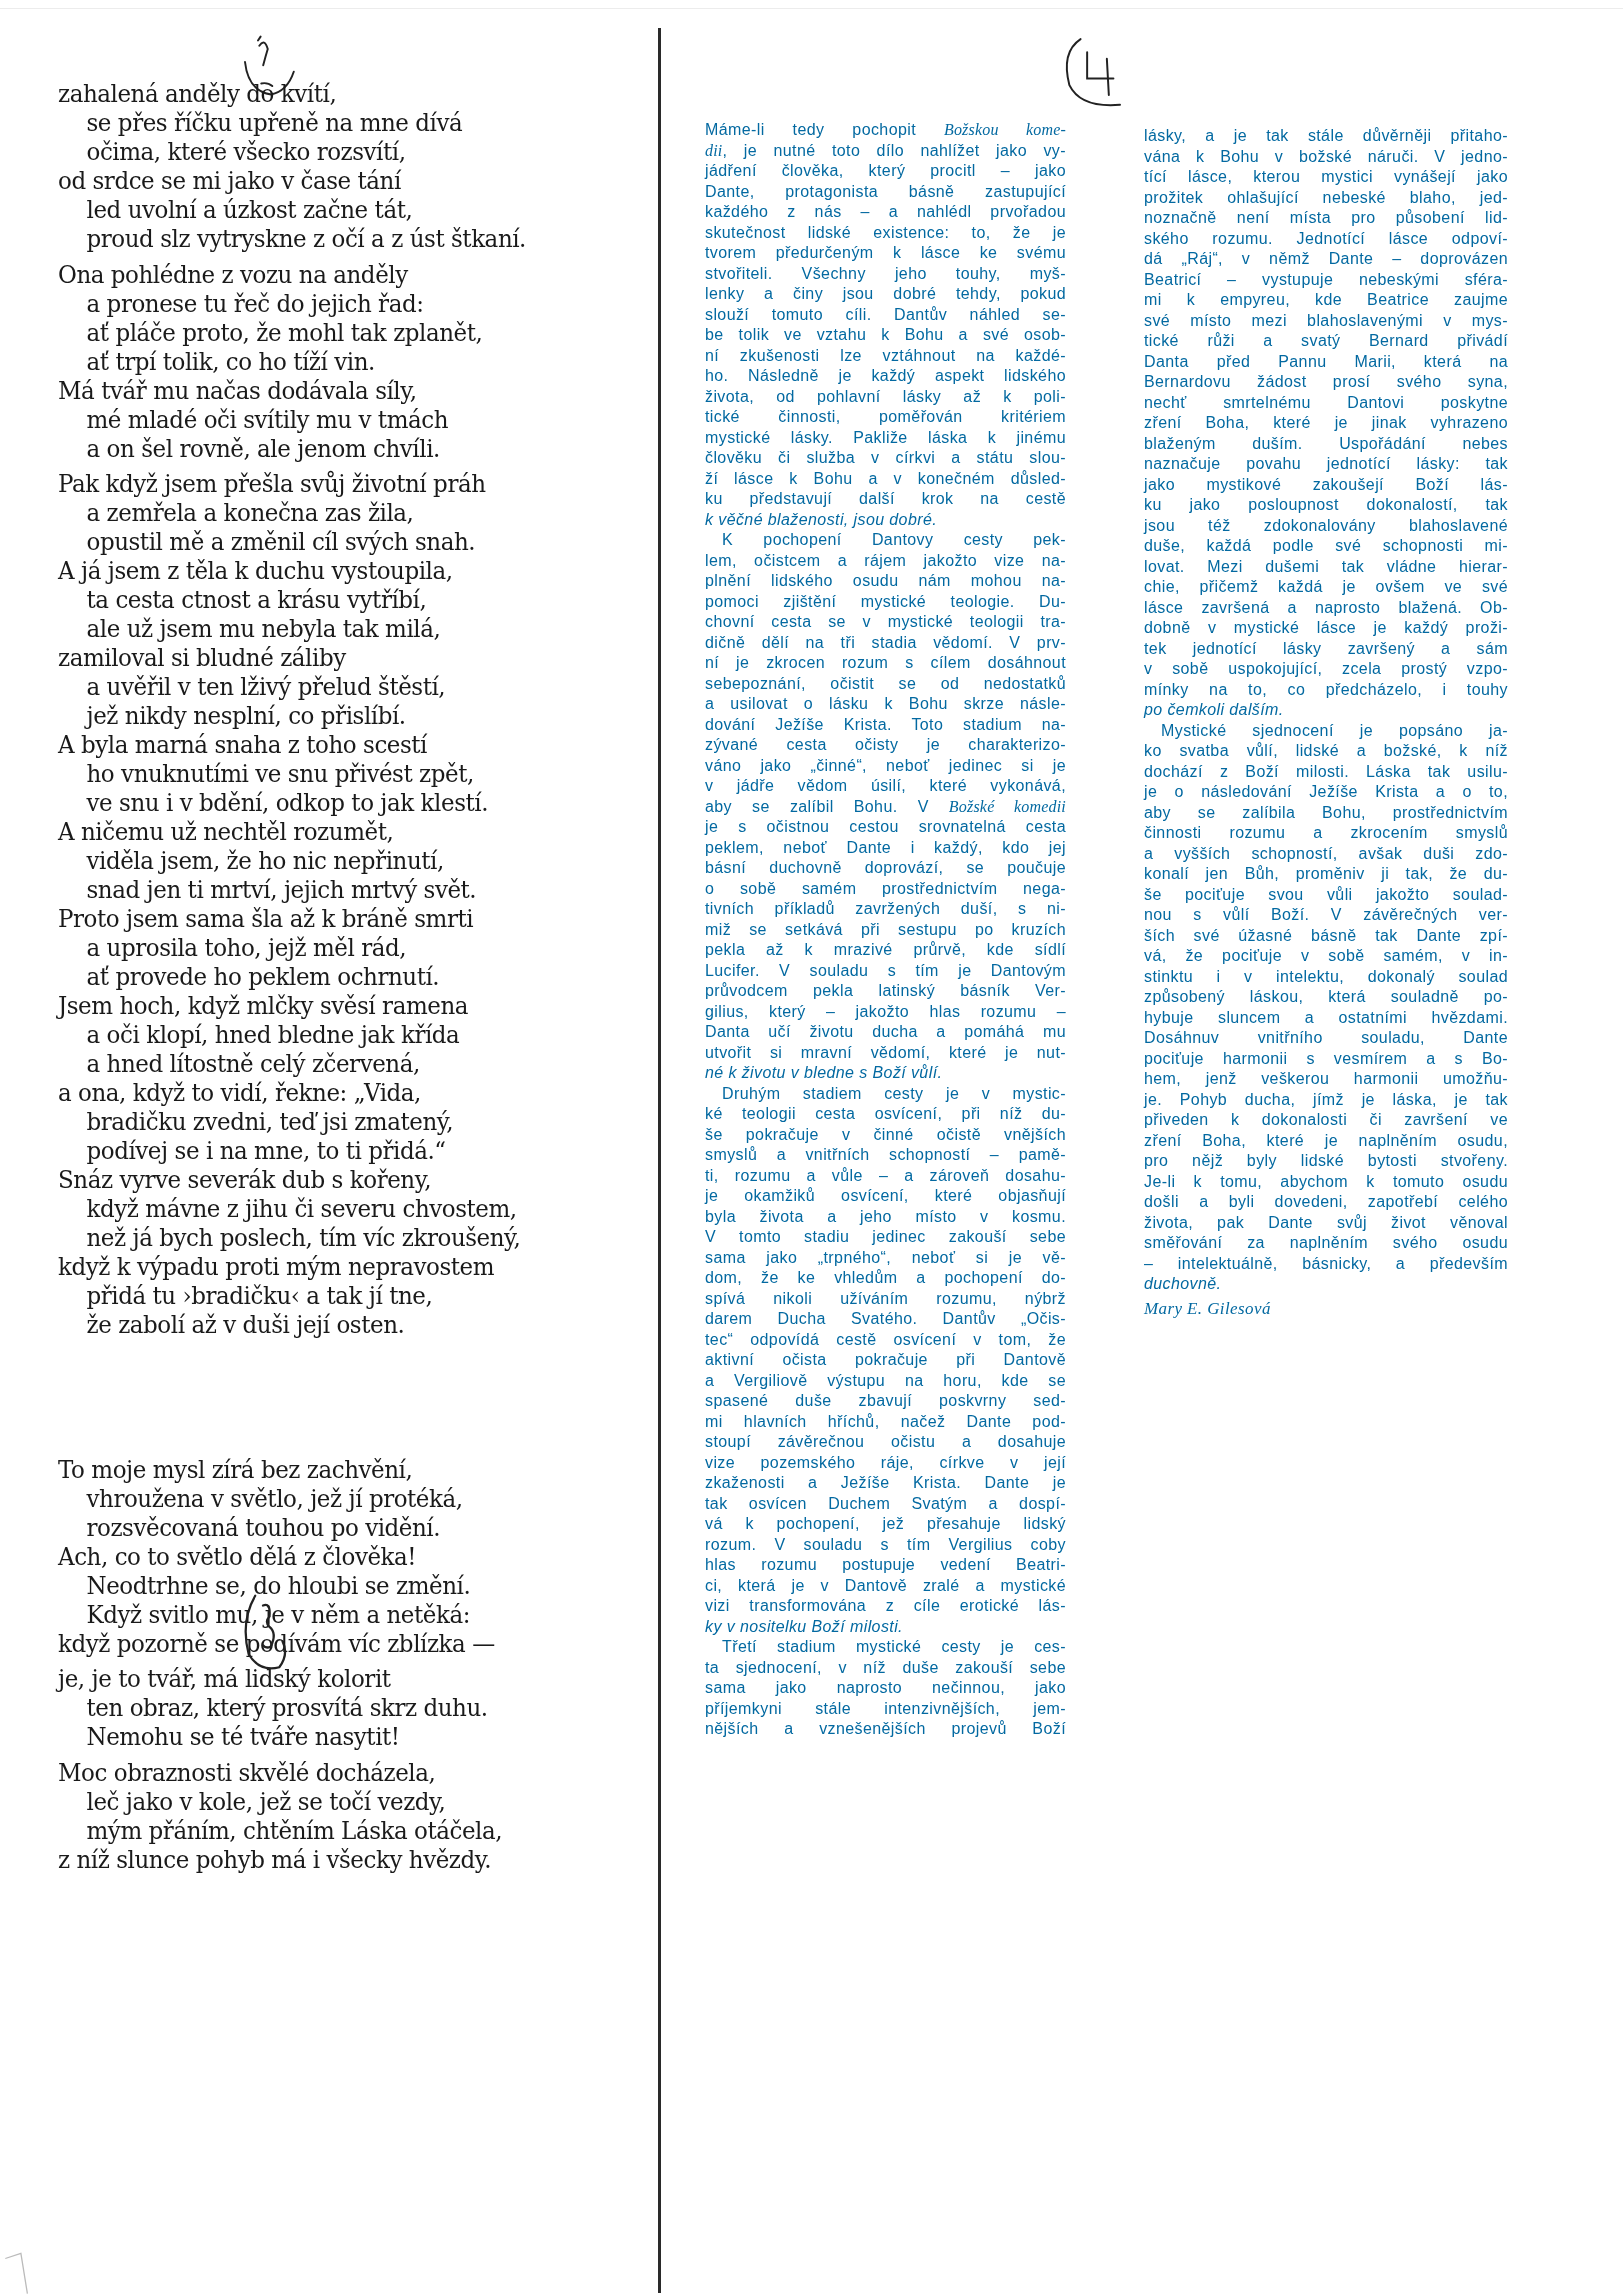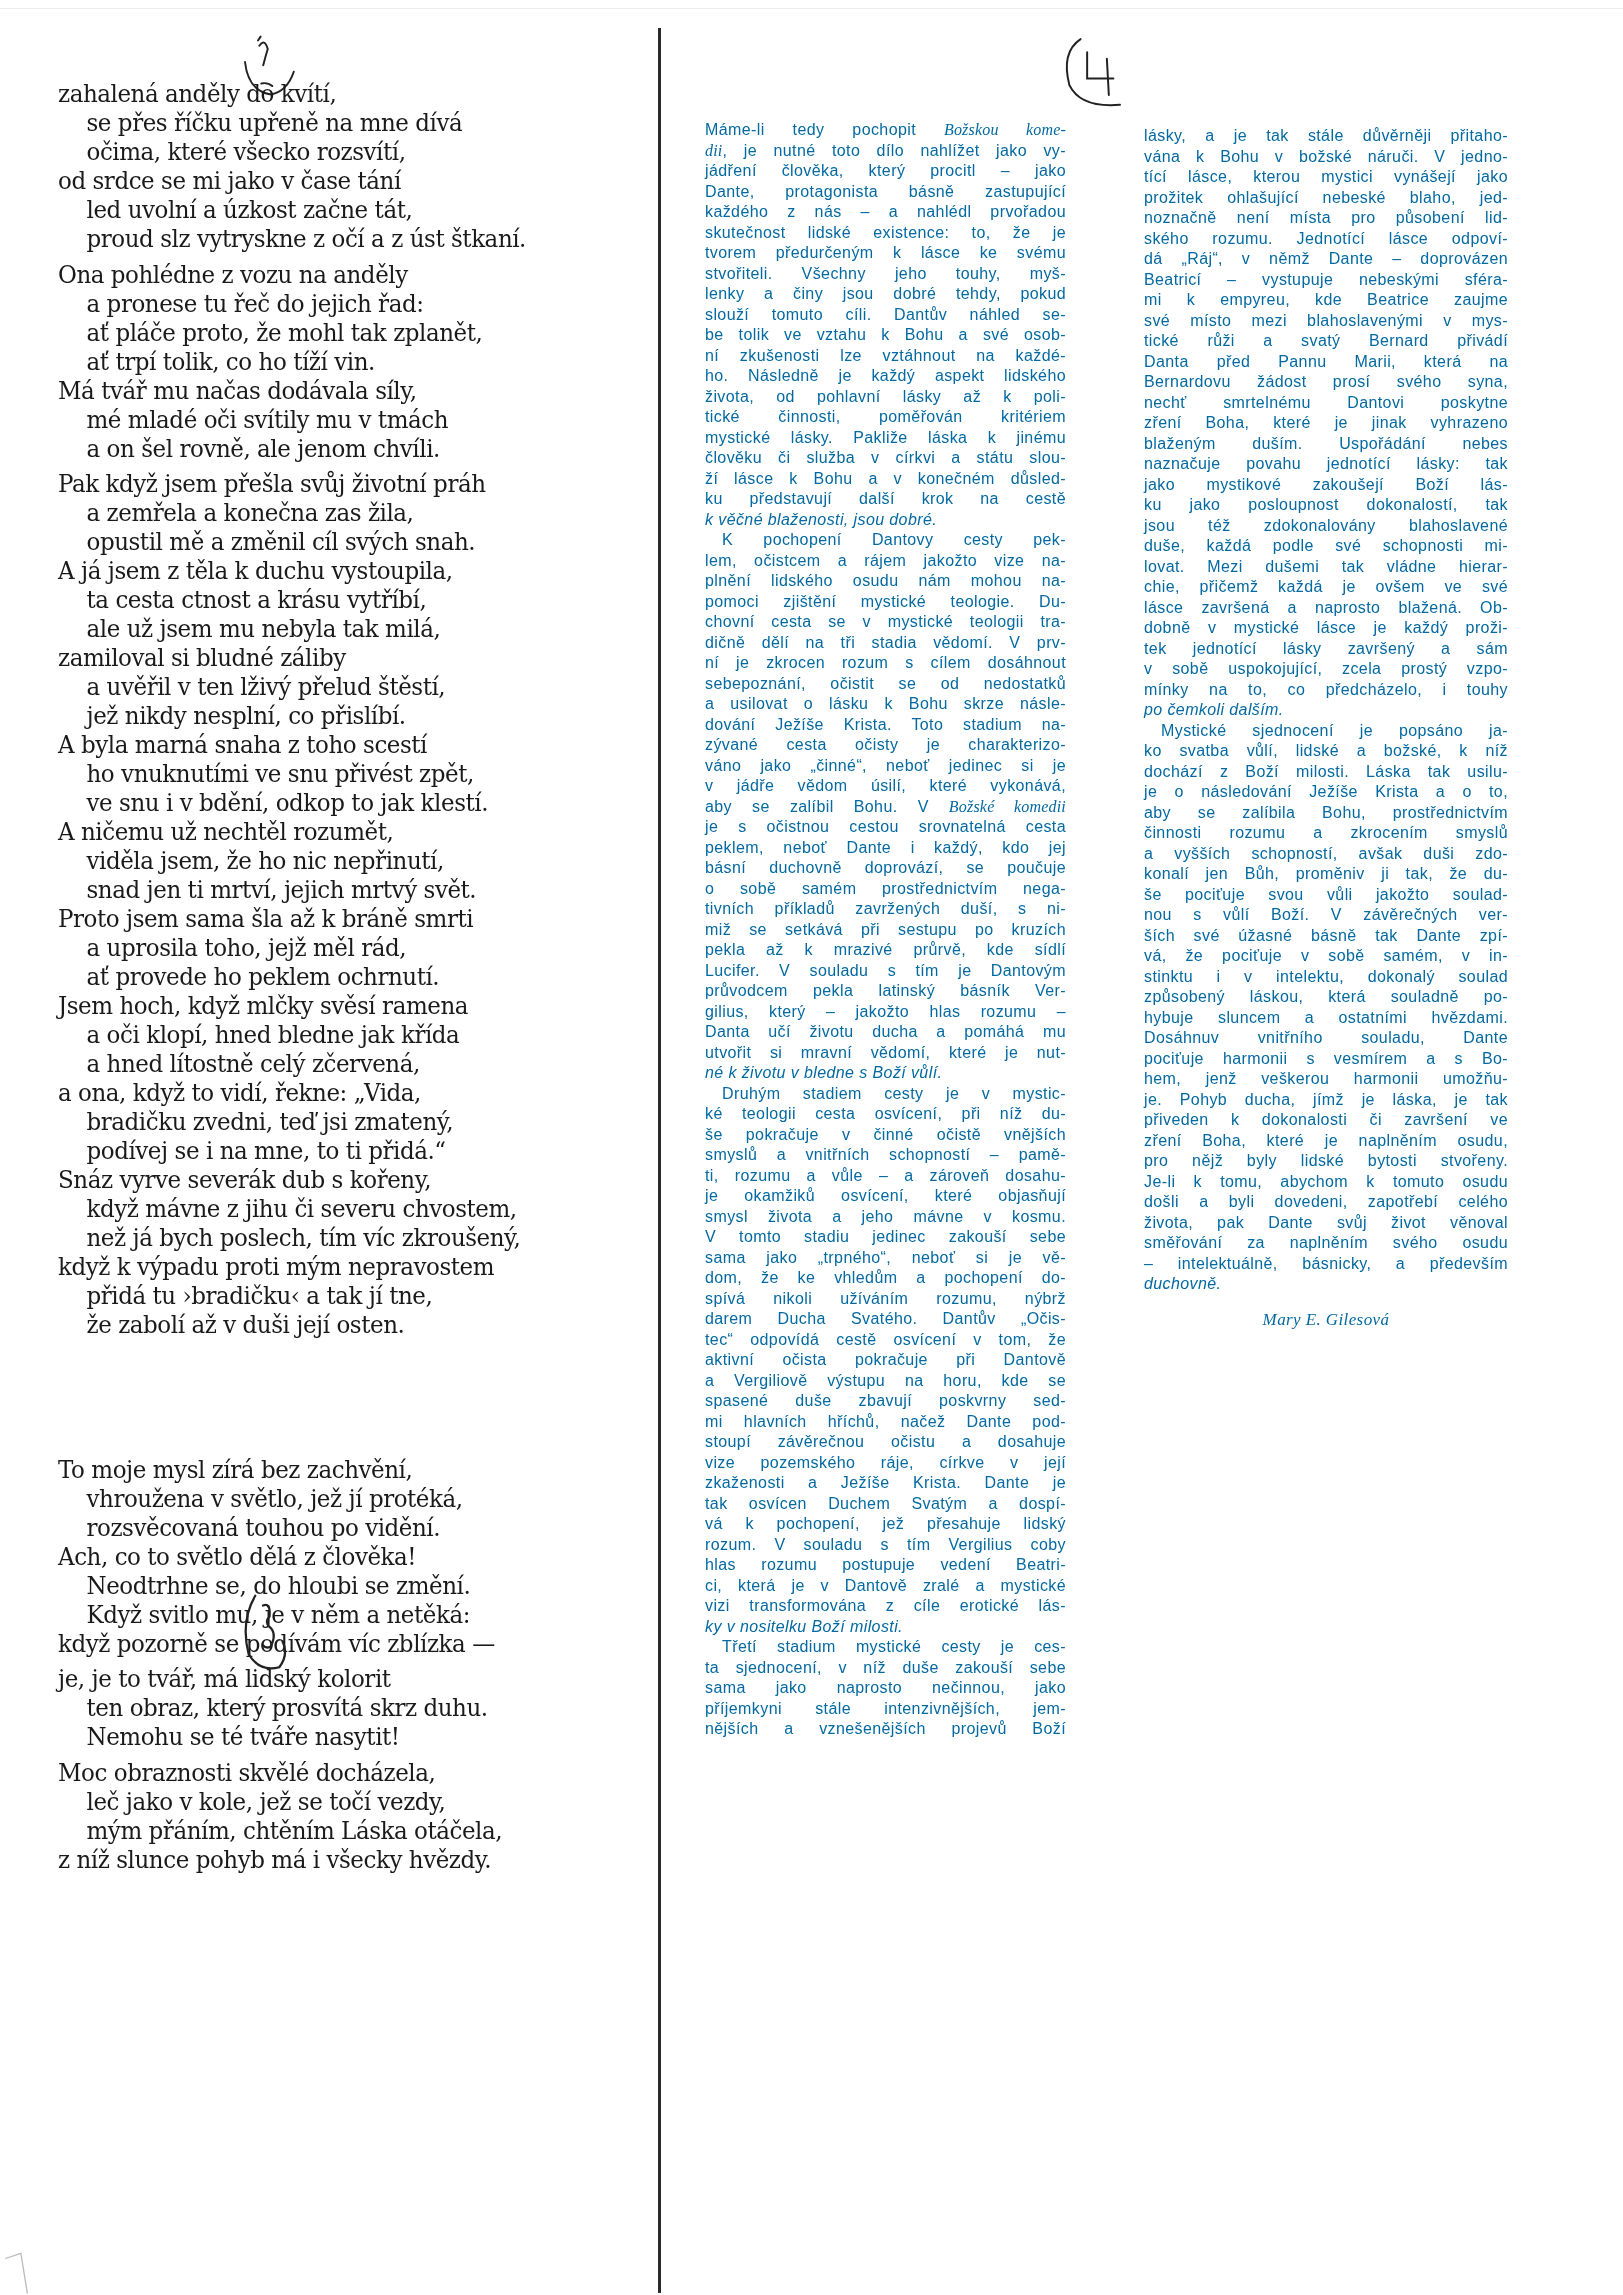--- a/index.html
+++ b/index.html
@@ -32,21 +32,21 @@
     font-family: "Liberation Sans", "DejaVu Sans", sans-serif;
     font-size: 16px; line-height: 20.5px; color: #0369a1;
     letter-spacing: 0.4px;
   }
   .prose .pl { display: block; white-space: nowrap; text-align: justify; text-align-last: justify; }
   .prose .pl.last { text-align-last: left; font-style: italic; }
   .prose .pl.first { text-indent: 17px; }
   .prose em { font-family: "Liberation Serif", "DejaVu Serif", serif; font-style: italic; letter-spacing: 0.2px; }
   .col-mid { left: 705px; top: 120px; width: 361px; }
   .col-right { left: 1144px; top: 126px; width: 364px; }
-  .signature { display: block; text-align: center; font-family: "Liberation Serif", "DejaVu Serif", serif; font-style: italic; margin-top: 15px; font-size: 17px; }
+  .signature { display: block; text-align: left; font-family: "Liberation Serif", "DejaVu Serif", serif; font-style: italic; margin-top: 4px; font-size: 17px; }
   .corner-mark { position: absolute; left: 3.9px; top: 2252px; width: 26px; height: 44px; }
 </style>
 </head>
 <body>
 
 <div class="page">
   <div class="top-edge"></div>
 
   <div class="hand-mark" style="left:232px; top:26px;">
     <svg viewBox="0 0 100 110" fill="none" stroke="#222" stroke-width="3" stroke-linecap="round">
@@ -194,21 +194,21 @@
       <span class="pl">gilius, který – jakožto hlas rozumu –</span>
       <span class="pl">Danta učí životu ducha a pomáhá mu</span>
       <span class="pl">utvořit si mravní vědomí, které je nut-</span>
       <span class="pl last">né k životu v bledne s Boží vůlí.</span>
       <span class="pl first">Druhým stadiem cesty je v mystic-</span>
       <span class="pl">ké teologii cesta osvícení, při níž du-</span>
       <span class="pl">še pokračuje v činné očistě vnějších</span>
       <span class="pl">smyslů a vnitřních schopností – pamě-</span>
       <span class="pl">ti, rozumu a vůle – a zároveň dosahu-</span>
       <span class="pl">je okamžiků osvícení, které objasňují</span>
-      <span class="pl">smysl života a jeho mávne v kosmu.</span>
+      <span class="pl">byla života a jeho místo v kosmu.</span>
       <span class="pl">V tomto stadiu jedinec zakouší sebe</span>
       <span class="pl">sama jako „trpného“, neboť si je vě-</span>
       <span class="pl">dom, že ke vhledům a pochopení do-</span>
       <span class="pl">spívá nikoli užíváním rozumu, nýbrž</span>
       <span class="pl">darem Ducha Svatého. Dantův „Očis-</span>
       <span class="pl">tec“ odpovídá cestě osvícení v tom, že</span>
       <span class="pl">aktivní očista pokračuje při Dantově</span>
       <span class="pl">a Vergiliově výstupu na horu, kde se</span>
       <span class="pl">spasené duše zbavují poskvrny sed-</span>
       <span class="pl">mi hlavních hříchů, načež Dante pod-</span>

